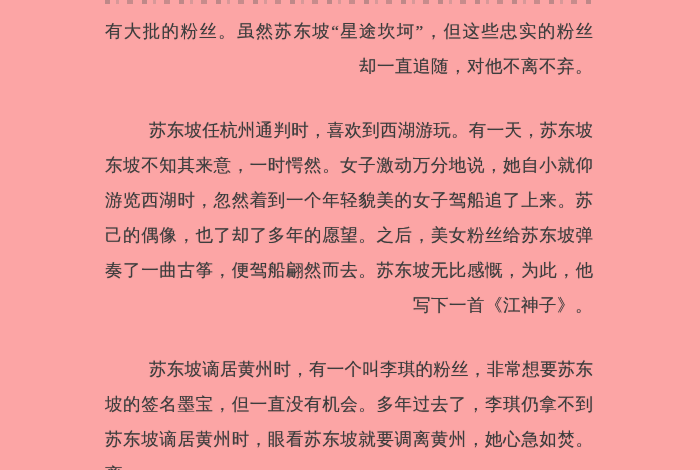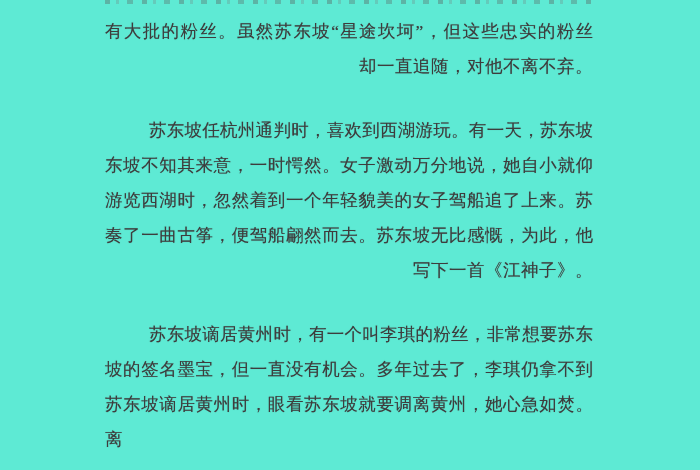--- a/index.html
+++ b/index.html
@@ -3,21 +3,21 @@
 <meta charset="utf-8">
 <style>
   html, body {
     margin: 0;
     padding: 0;
   }
   .page {
     position: relative;
     width: 700px;
     height: 470px;
-    background: #5eead4;
+    background: #fca5a5;
     overflow: hidden;
     font-family: "Liberation Serif", "DejaVu Serif", serif;
   }
   
   .clipped-fragments {
     position: absolute;
     left: 105px;
     top: 0;
     width: 490px;
     height: 4px;
@@ -70,20 +70,21 @@
 
     <div class="para">
       <span class="line just">有大批的粉丝。虽然苏东坡“星途坎坷”，但这些忠实的粉丝</span>
       <span class="line">却一直追随，对他不离不弃。</span>
     </div>
 
     <div class="para">
       <span class="line just indent">苏东坡任杭州通判时，喜欢到西湖游玩。有一天，苏东坡</span>
       <span class="line just">东坡不知其来意，一时愕然。女子激动万分地说，她自小就仰</span>
       <span class="line just">游览西湖时，忽然着到一个年轻貌美的女子驾船追了上来。苏</span>
+      <span class="line just">己的偶像，也了却了多年的愿望。之后，美女粉丝给苏东坡弹</span>
       <span class="line just">奏了一曲古筝，便驾船翩然而去。苏东坡无比感慨，为此，他</span>
       <span class="line">写下一首《江神子》。</span>
     </div>
 
     <div class="para">
       <span class="line just indent">苏东坡谪居黄州时，有一个叫李琪的粉丝，非常想要苏东</span>
       <span class="line just">坡的签名墨宝，但一直没有机会。多年过去了，李琪仍拿不到</span>
       <span class="line just">苏东坡谪居黄州时，眼看苏东坡就要调离黄州，她心急如焚。离</span>
     </div>
 

